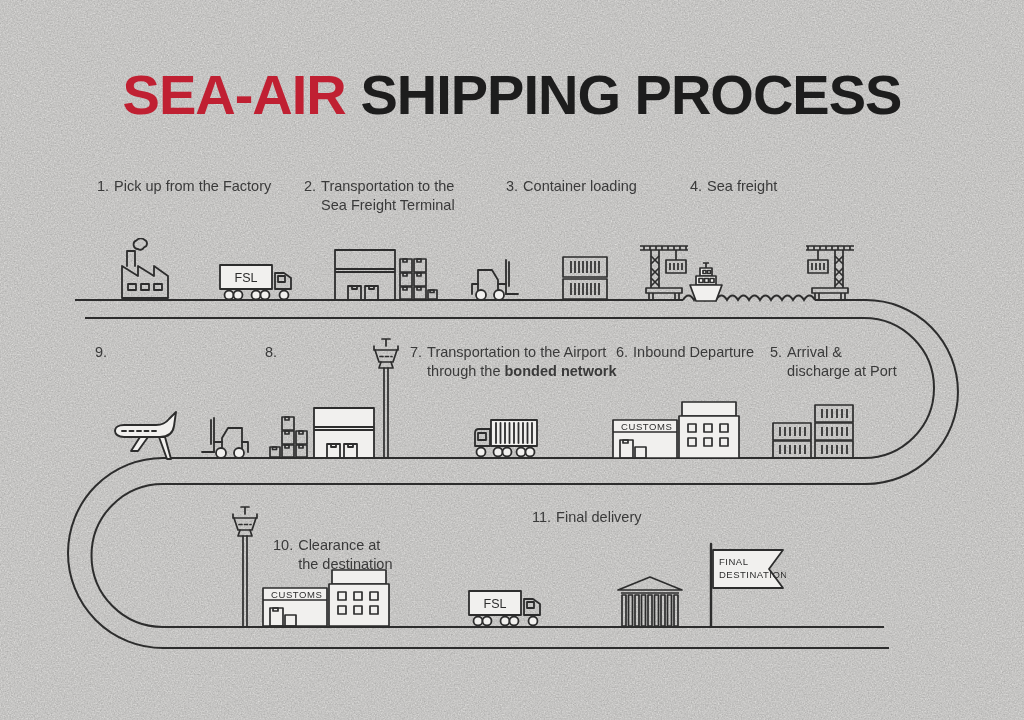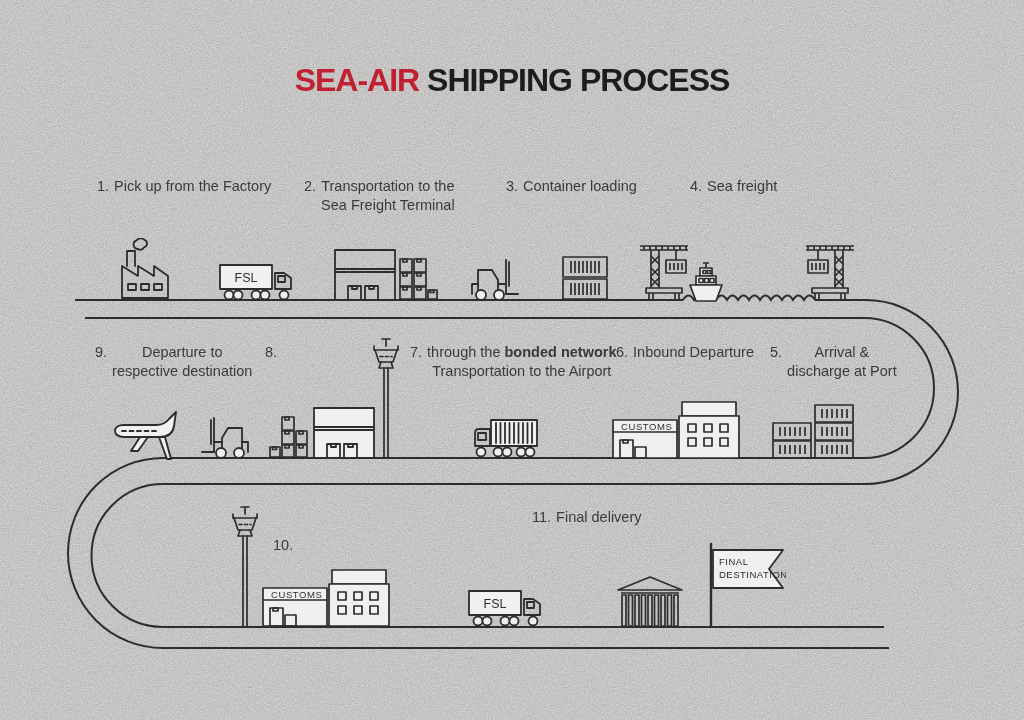--- a/index.html
+++ b/index.html
@@ -5,32 +5,32 @@
   html,body{margin:0;padding:0;background:#dcdcda;}
   .stage{
     position:relative;width:1024px;height:720px;overflow:hidden;
     background:#f1f0ee;
     font-family:"Liberation Sans","DejaVu Sans",sans-serif;
     color:#3a3a3a;
   }
   .texture{position:absolute;left:0;top:0;pointer-events:none;}
   .title{
     position:absolute;top:62px;left:0;width:1024px;text-align:center;
-    font-size:32px;font-weight:800;letter-spacing:-1px;color:#1d1d1d;
+    font-size:56px;font-weight:800;letter-spacing:-1px;color:#1d1d1d;
     white-space:nowrap;
   }
   .title .accent{color:#c02032;}
   .route{position:absolute;left:0;top:0;}
   .icon{position:absolute;}
   .step-label{
     position:absolute;display:flex;gap:5px;
     font-size:14.5px;line-height:19px;color:#3a3a3a;
   }
   .step-label .num{white-space:nowrap;}
-  .step-label .lines{display:flex;flex-direction:column;align-items:center;}
+  .step-label .lines{display:flex;flex-direction:column;}
   .step-label b{font-weight:bold;}
 </style>
 </head>
 <body>
 
 <div class="stage">
 
   <svg class="texture" width="1024" height="720">
     <filter id="grain" x="0" y="0" width="100%" height="100%">
       <feTurbulence type="fractalNoise" baseFrequency="0.7" numOctaves="3" seed="4" stitchTiles="stitch"></feTurbulence>
@@ -366,55 +366,55 @@
 
   <div class="step-label" style="left:690px;top:177px">
     <span class="num">4.</span>
     <span class="lines">
         <span>Sea freight</span>
       </span>
   </div>
 
   <div class="step-label" style="left:95px;top:343px">
     <span class="num">9.</span>
-    <span class="lines">
-      <span>Departure to</span>
-      <span>respective destination</span>
-    </span>
   </div>
 
   <div class="step-label" style="left:265px;top:343px">
     <span class="num">8.</span>
   </div>
 
   <div class="step-label" style="left:410px;top:343px">
     <span class="num">7.</span>
     <span class="lines">
+      <span>Transportation to the Airport</span>
       <span><span>through the </span><b>bonded network</b></span>
-      <span>Transportation to the Airport</span>
     </span>
   </div>
 
   <div class="step-label" style="left:616px;top:343px">
     <span class="num">6.</span>
     <span class="lines">
         <span>Inbound Departure</span>
       </span>
   </div>
 
   <div class="step-label" style="left:770px;top:343px">
     <span class="num">5.</span>
     <span class="lines">
       <span>Arrival &amp;</span>
       <span>discharge at Port</span>
     </span>
   </div>
 
   <div class="step-label" style="left:273px;top:536px">
     <span class="num">10.</span>
+    <span class="lines">
+      <span>Clearance at</span>
+      <span>the destination</span>
+    </span>
   </div>
 
   <div class="step-label" style="left:532px;top:508px">
     <span class="num">11.</span>
     <span class="lines">
         <span>Final delivery</span>
       </span>
   </div>
 
 </div>

